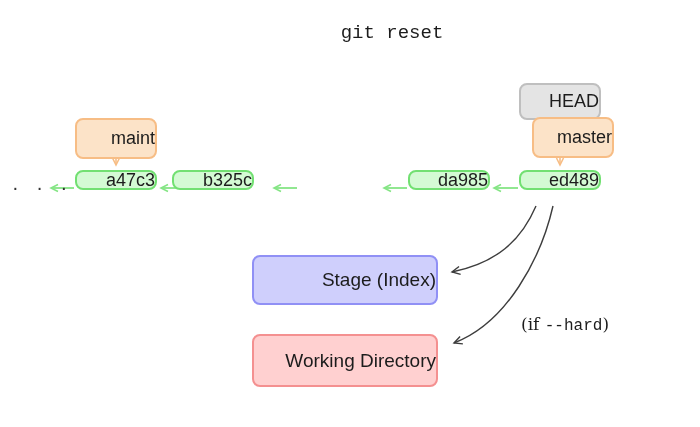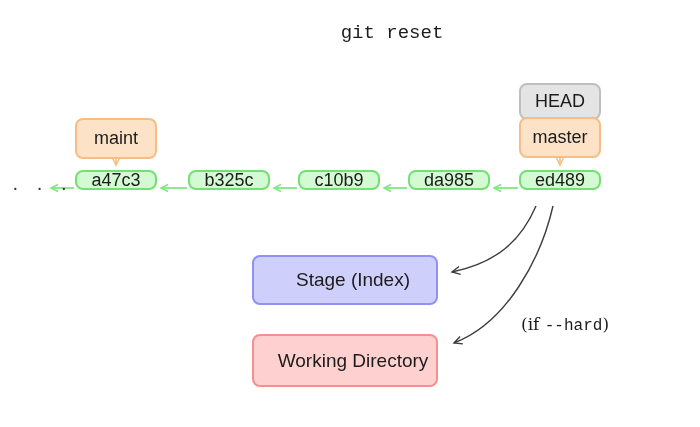--- a/index.html
+++ b/index.html
@@ -42,21 +42,21 @@
   }
   .arrow-layer {
     position: absolute;
     top: 0; left: 0;
     z-index: 1;
   }
   .box {
     position: absolute;
     display: flex;
     align-items: center;
-    justify-content: center;
+    justify-content: flex-end;
     border-radius: 8px;
     border: 2.5px solid;
     font-size: 18px;
     z-index: 2;
   }
   .commit {
     width: 82px;
     height: 20px;
     top: 170px;
     background: var(--green-fill);
@@ -152,37 +152,34 @@
 
     <path class="darrow" d="M536,206 C521,241 496,263 452,272" marker-end="url(#mdark)"></path>
     <path class="darrow" d="M553,206 C541,258 507,323 454,343" marker-end="url(#mdark)"></path>
   </svg>
 
   <div class="ellipsis">· · ·</div>
 
   <div class="box commit" style="left:75px">
     <span>a47c3</span>
   </div>
-  <div class="box commit" style="left:188px">
+  <div class="box commit" style="left:172px">
     <span>b325c</span>
-  </div>
-  <div class="box commit" style="left:298px">
-    <span>c10b9</span>
   </div>
   <div class="box commit" style="left:408px">
     <span>da985</span>
   </div>
   <div class="box commit" style="left:519px">
     <span>ed489</span>
   </div>
 
   <div class="box head-tag" style="left:519px; top:83px">
     <span>HEAD</span>
   </div>
-  <div class="box ref ref-over" style="left:519px; top:117px">
+  <div class="box ref ref-over" style="left:532px; top:117px">
     <span>master</span>
   </div>
   <div class="box ref" style="left:75px; top:118px">
     <span>maint</span>
   </div>
 
   <div class="box target stage">
     <span>Stage (Index)</span>
   </div>
   <div class="box target working">

